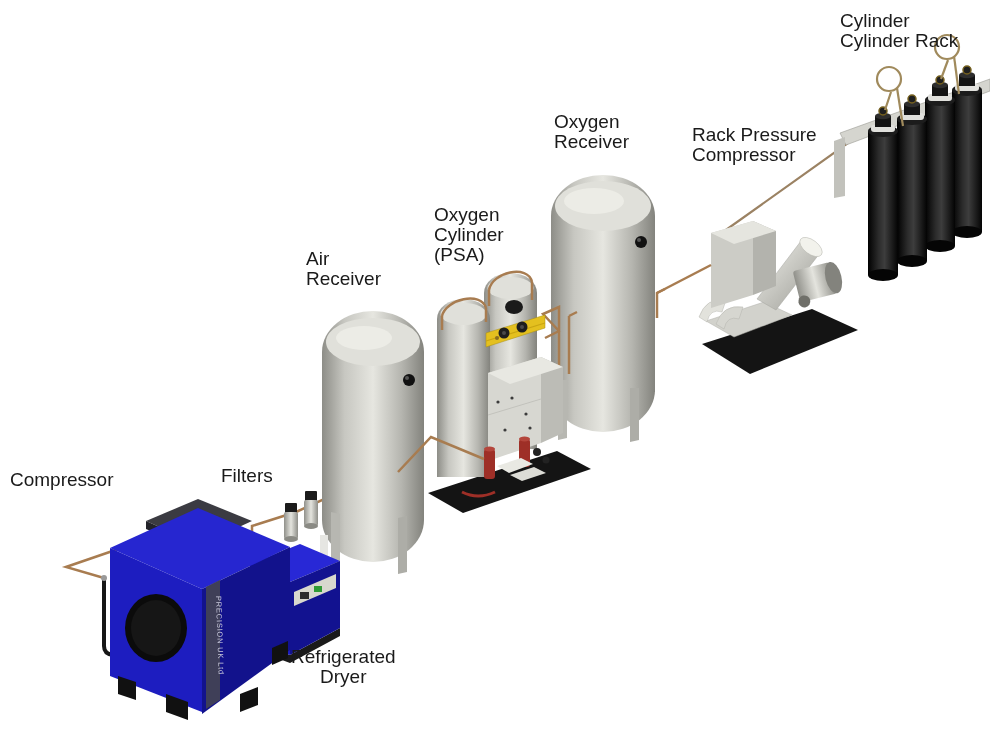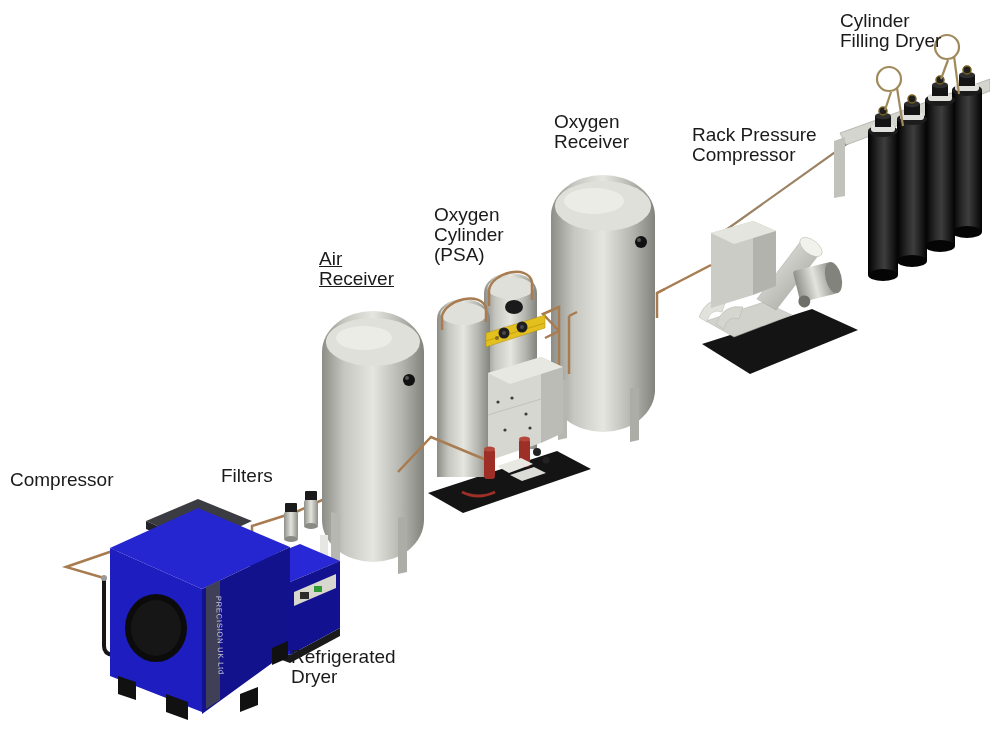--- a/index.html
+++ b/index.html
@@ -267,21 +267,21 @@
   </svg>
 
   <div class="lbl" style="left:10px;top:470px;">
     <span>Compressor</span>
   </div>
 
   <div class="lbl" style="left:221px;top:466px;">
     <span>Filters</span>
   </div>
 
-  <div class="lbl" style="left:319px;top:249px;text-decoration:underline;">
+  <div class="lbl" style="left:306px;top:249px;">
     <span>Air</span>
     <span>Receiver</span>
   </div>
 
   <div class="lbl" style="left:434px;top:205px;">
     <span>Oxygen</span>
     <span>Cylinder</span>
     <span>(PSA)</span>
   </div>
 
@@ -290,21 +290,21 @@
     <span>Receiver</span>
   </div>
 
   <div class="lbl" style="left:692px;top:125px;">
     <span>Rack Pressure</span>
     <span>Compressor</span>
   </div>
 
   <div class="lbl" style="left:840px;top:11px;">
     <span>Cylinder</span>
-    <span>Filling Dryer</span>
-  </div>
-
-  <div class="lbl" style="left:291px;top:647px;">
+    <span>Cylinder Rack</span>
+  </div>
+
+  <div class="lbl" style="left:291px;top:647px;text-align:center;">
     <span>Refrigerated</span>
     <span>Dryer</span>
   </div>
 
 </div>
 
 </body></html>

